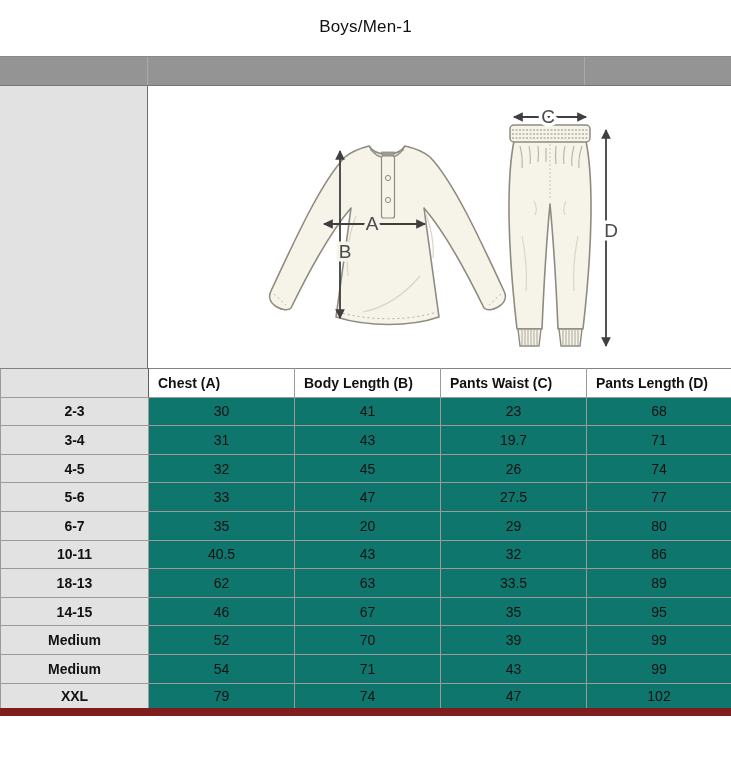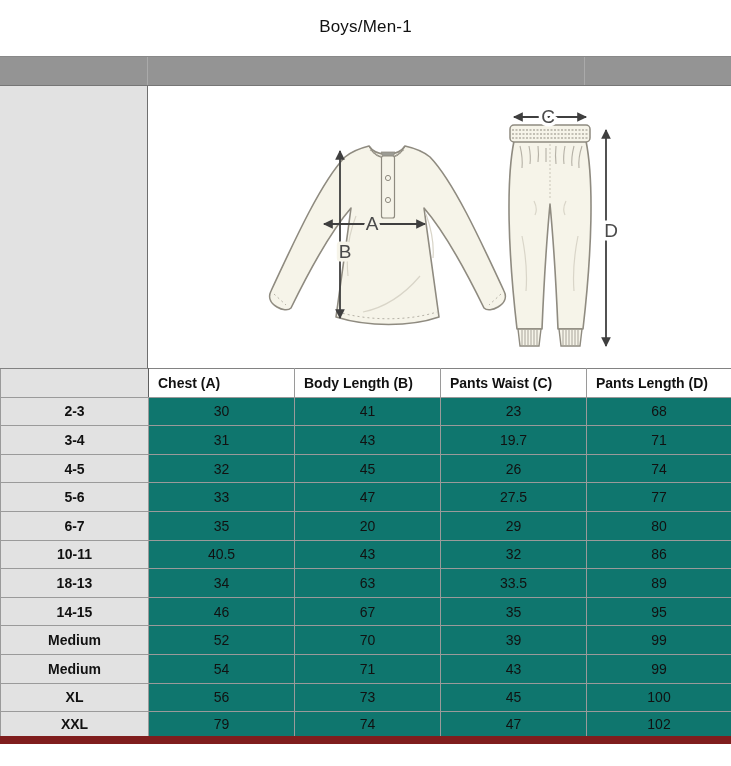--- a/index.html
+++ b/index.html
@@ -214,21 +214,21 @@
   </tr>
         <tr>
     <td class="rlabel">10-11</td>
     <td class="val">40.5</td>
     <td class="val">43</td>
     <td class="val">32</td>
     <td class="val">86</td>
   </tr>
         <tr>
     <td class="rlabel">18-13</td>
-    <td class="val">34</td>
+    <td class="val">62</td>
     <td class="val">63</td>
     <td class="val">33.5</td>
     <td class="val">89</td>
   </tr>
         <tr>
     <td class="rlabel">14-15</td>
     <td class="val">46</td>
     <td class="val">67</td>
     <td class="val">35</td>
     <td class="val">95</td>
@@ -241,27 +241,20 @@
     <td class="val">99</td>
   </tr>
         <tr>
     <td class="rlabel">Medium</td>
     <td class="val">54</td>
     <td class="val">71</td>
     <td class="val">43</td>
     <td class="val">99</td>
   </tr>
         <tr>
-    <td class="rlabel">XL</td>
-    <td class="val">56</td>
-    <td class="val">73</td>
-    <td class="val">45</td>
-    <td class="val">100</td>
-  </tr>
-        <tr>
     <td class="rlabel">XXL</td>
     <td class="val">79</td>
     <td class="val">74</td>
     <td class="val">47</td>
     <td class="val">102</td>
   </tr>
       </tbody>
   </table>
 
 </div>

